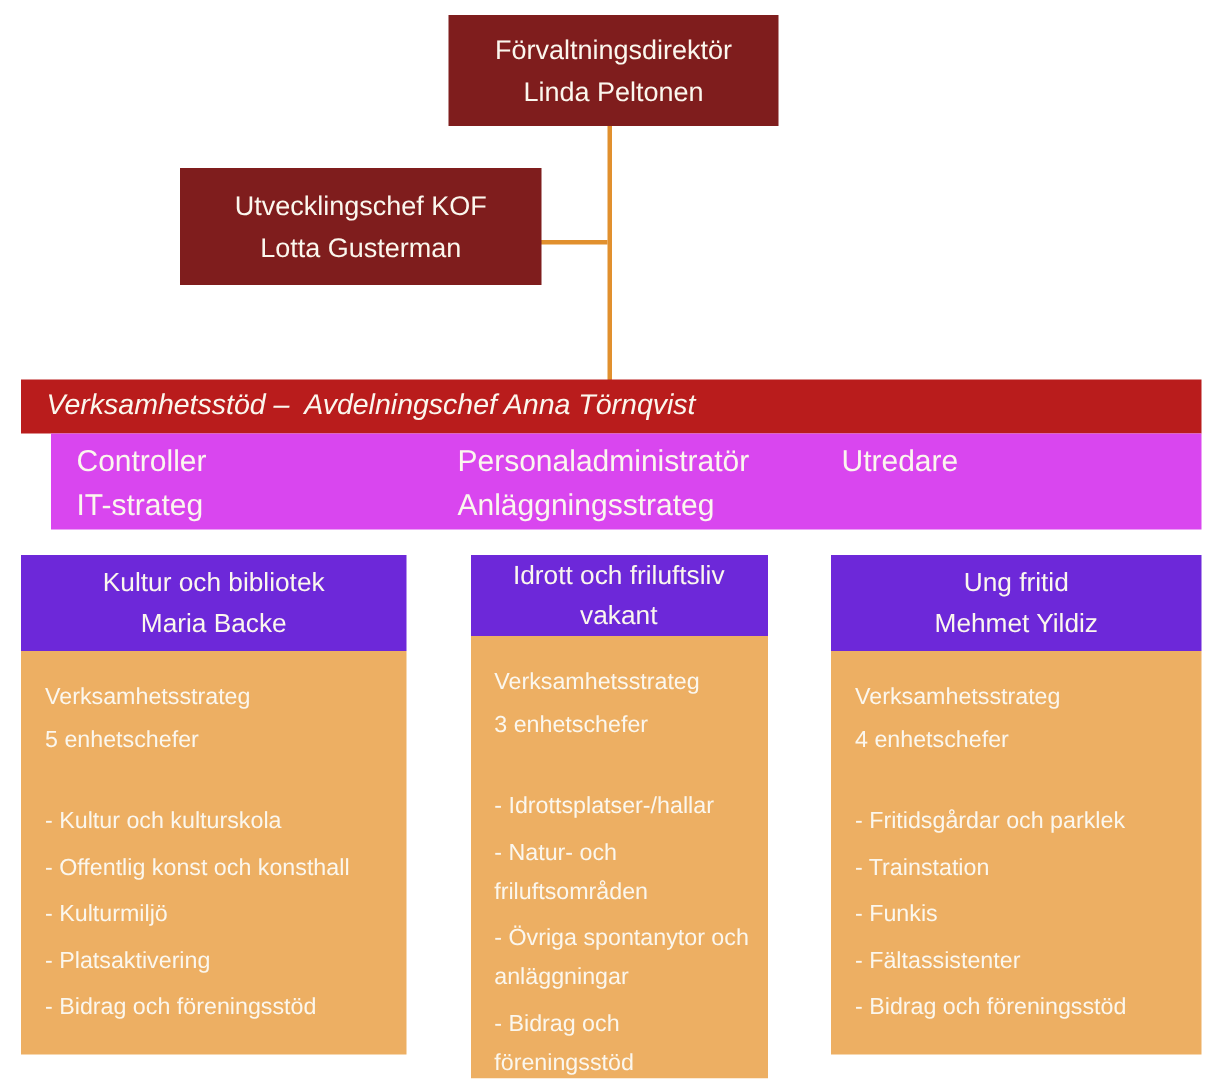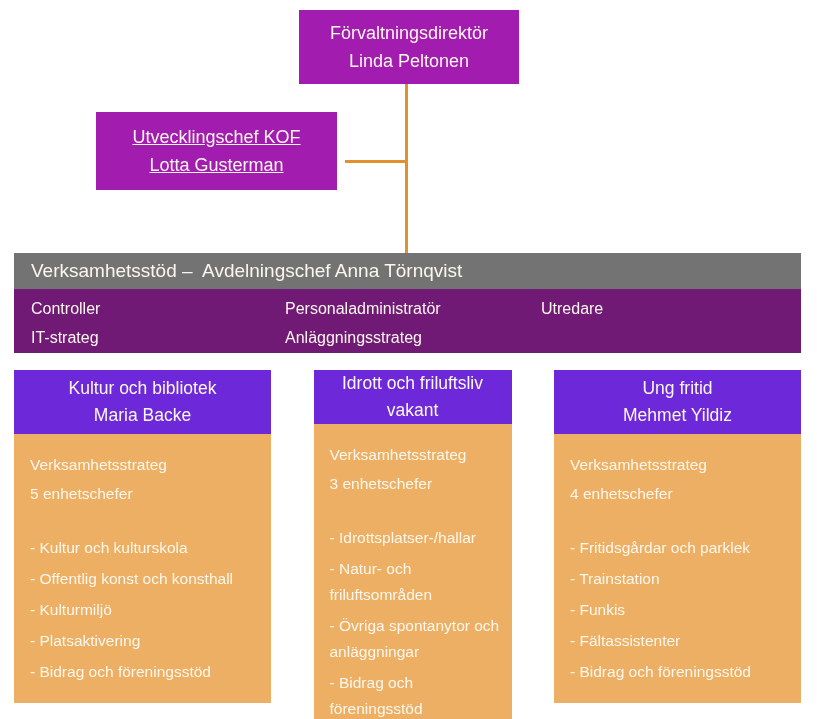--- a/index.html
+++ b/index.html
@@ -7,57 +7,59 @@
     position: relative;
     width: 817px;
     height: 719px;
     background: #ffffff;
     font-family: "Liberation Sans", sans-serif;
     overflow: hidden;
   }
   
   .org-box {
     position: absolute;
-    background: #a21caf;
+    background: #7f1d1d;
     color: #FBF7EE;
     display: flex;
     flex-direction: column;
     align-items: center;
     justify-content: center;
     text-align: center;
     font-size: 18px;
     line-height: 28px;
   }
   .director-box { left: 299px; top: 10px;  width: 220px; height: 74px; }
-  .development-box { left: 96px; top: 112px; width: 241px; height: 78px; text-decoration: underline; }
+  .development-box { left: 120px; top: 112px; width: 241px; height: 78px; }
   
   .line { position: absolute; background: #E1902E; }
   .line-vertical   { left: 405px; top: 84px;  width: 3px;  height: 170px; }
   .line-horizontal { left: 345px; top: 160px; width: 60px; height: 3px; }
   
   .support-bar { position: absolute; left: 14px; top: 253px; width: 787px; }
   .support-header {
-    background: #737373;
+    background: #b91c1c;
     color: #FBF7EE;
     height: 36px;
     display: flex;
     align-items: center;
     padding-left: 17px;
     font-size: 19px;
     white-space: pre;
+    font-style: italic;
   }
   .support-body {
-    background: #701a75;
+    background: #d946ef;
     color: #FBF7EE;
     height: 64px;
     box-sizing: border-box;
     display: flex;
     padding: 5px 0 0 17px;
-    font-size: 16px;
+    font-size: 20px;
     line-height: 28px;
+    margin-left: 20px;
   }
   .support-col-1 { width: 254px; }
   .support-col-2 { width: 256px; }
   .support-col-3 { flex: 1; }
   
   .departments {
     position: absolute;
     left: 14px; top: 370px;
     width: 787px; height: 333px;
     display: flex;

